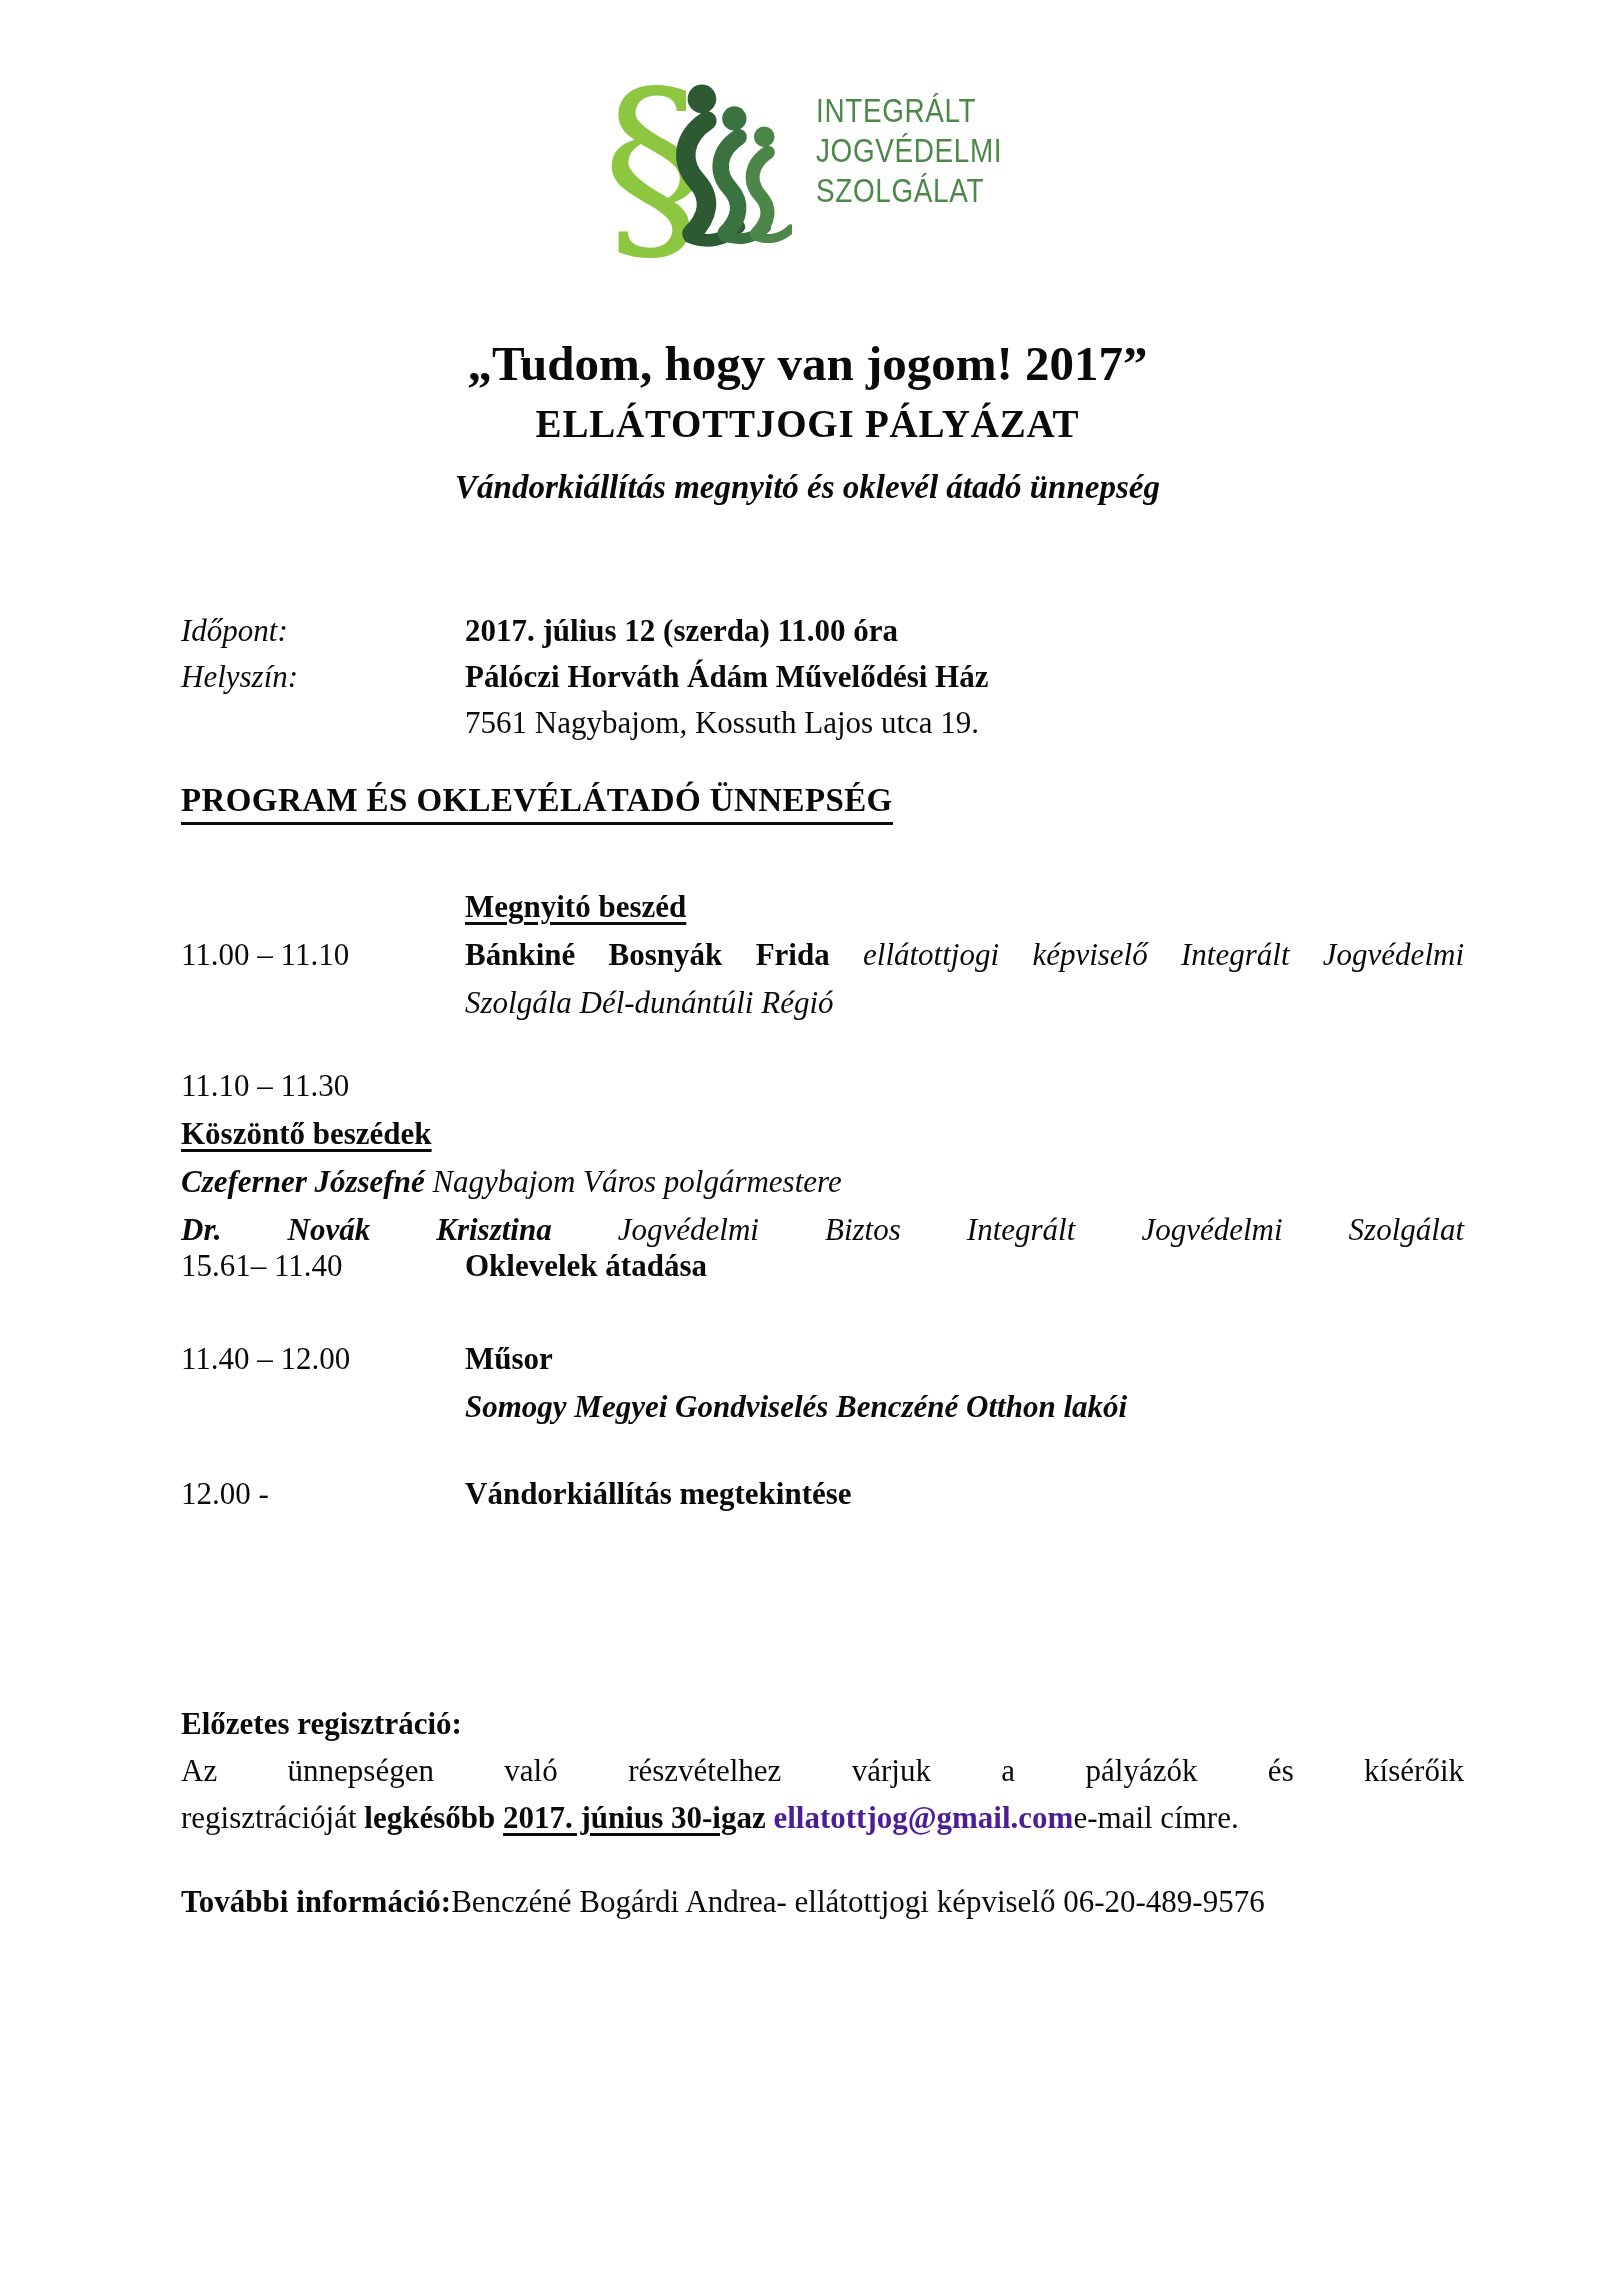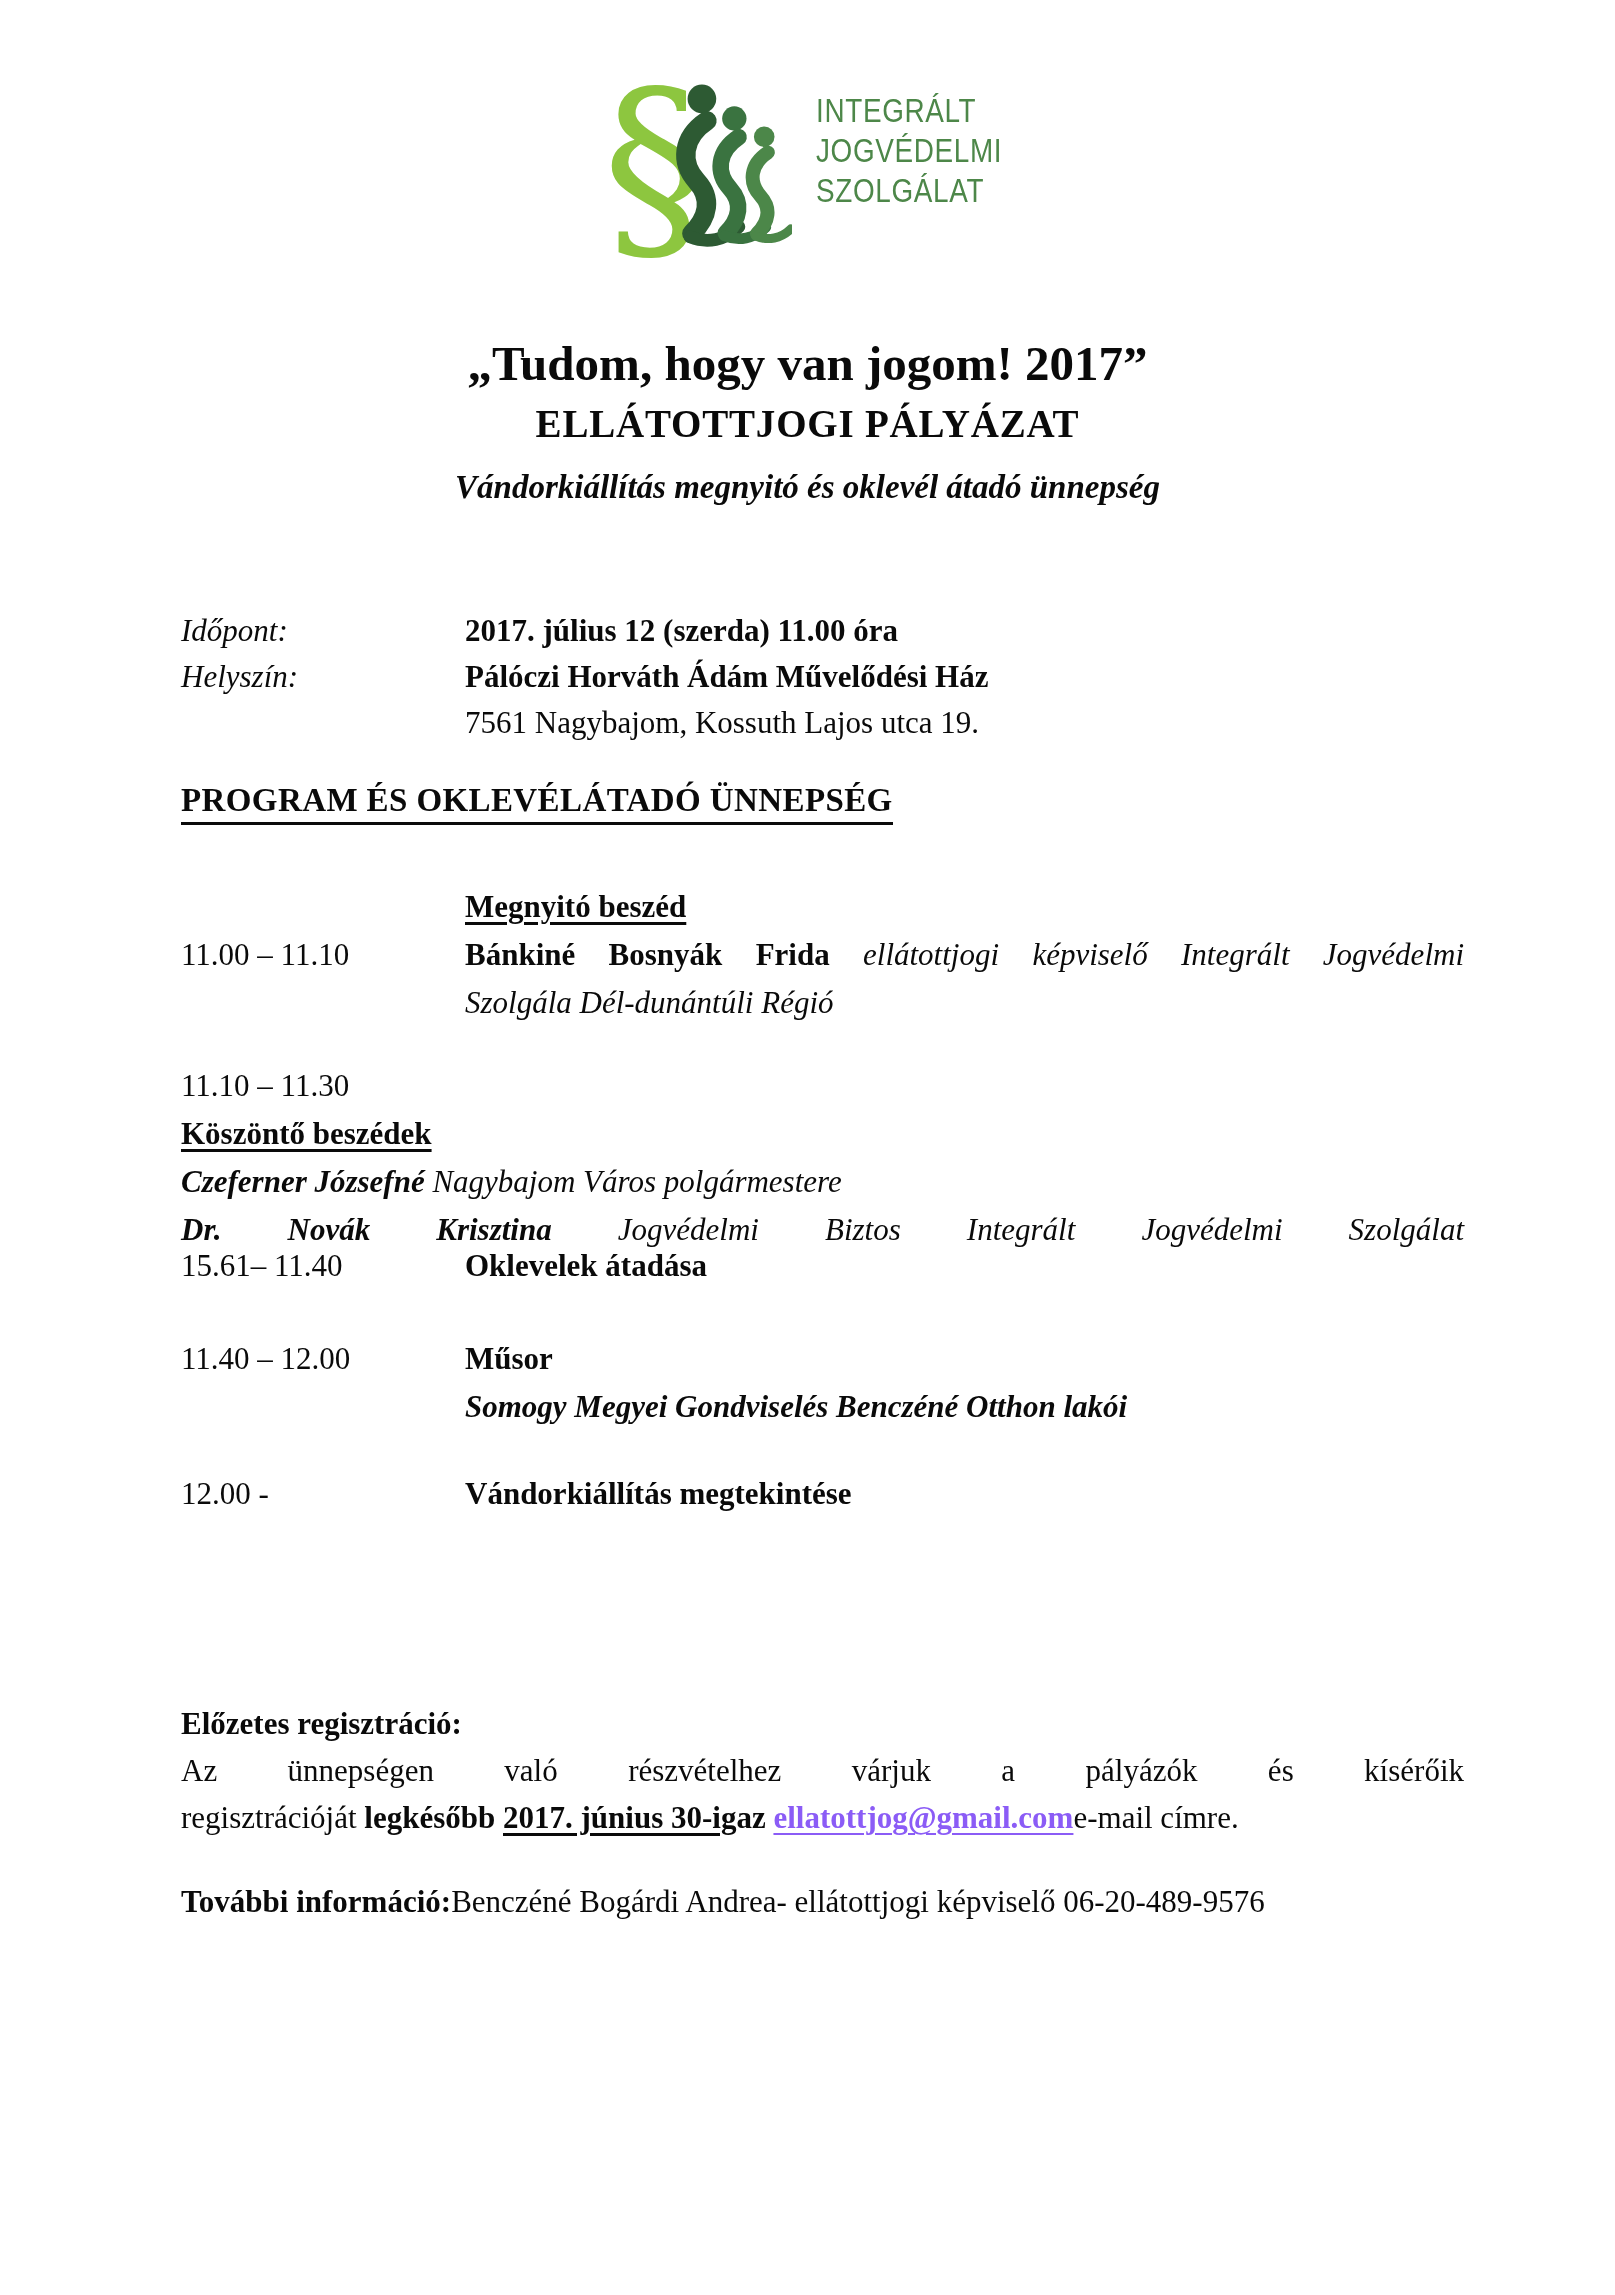--- a/index.html
+++ b/index.html
@@ -50,22 +50,22 @@
   .line{line-height:48px;}
   .r1{top:883px;align-items:center;}
   .r2{top:1062px;flex-direction:column;}
   .r3{top:1242px;}
   .r4{top:1335px;}
   .r5{top:1470px;}
   
   .registration{position:absolute;top:1652px;left:181px;width:1283px;font-size:31px;margin-top:48px;}
   .reg-line{line-height:47px;}
   .link{
-    color:#8b5cf6;font-weight:700;
-    text-decoration:underline;text-decoration-thickness:1.7px;text-underline-offset:5px;
+    color:#4c1d95;font-weight:700;
+    text-decoration-thickness:1.7px;text-underline-offset:5px;
     cursor:pointer;
   }
   
   .info{position:absolute;top:1830px;left:181px;width:1283px;font-size:31px;line-height:47px;margin-top:48px;}
 </style>
 </head>
 <body>
 
 <div class="page">
 

